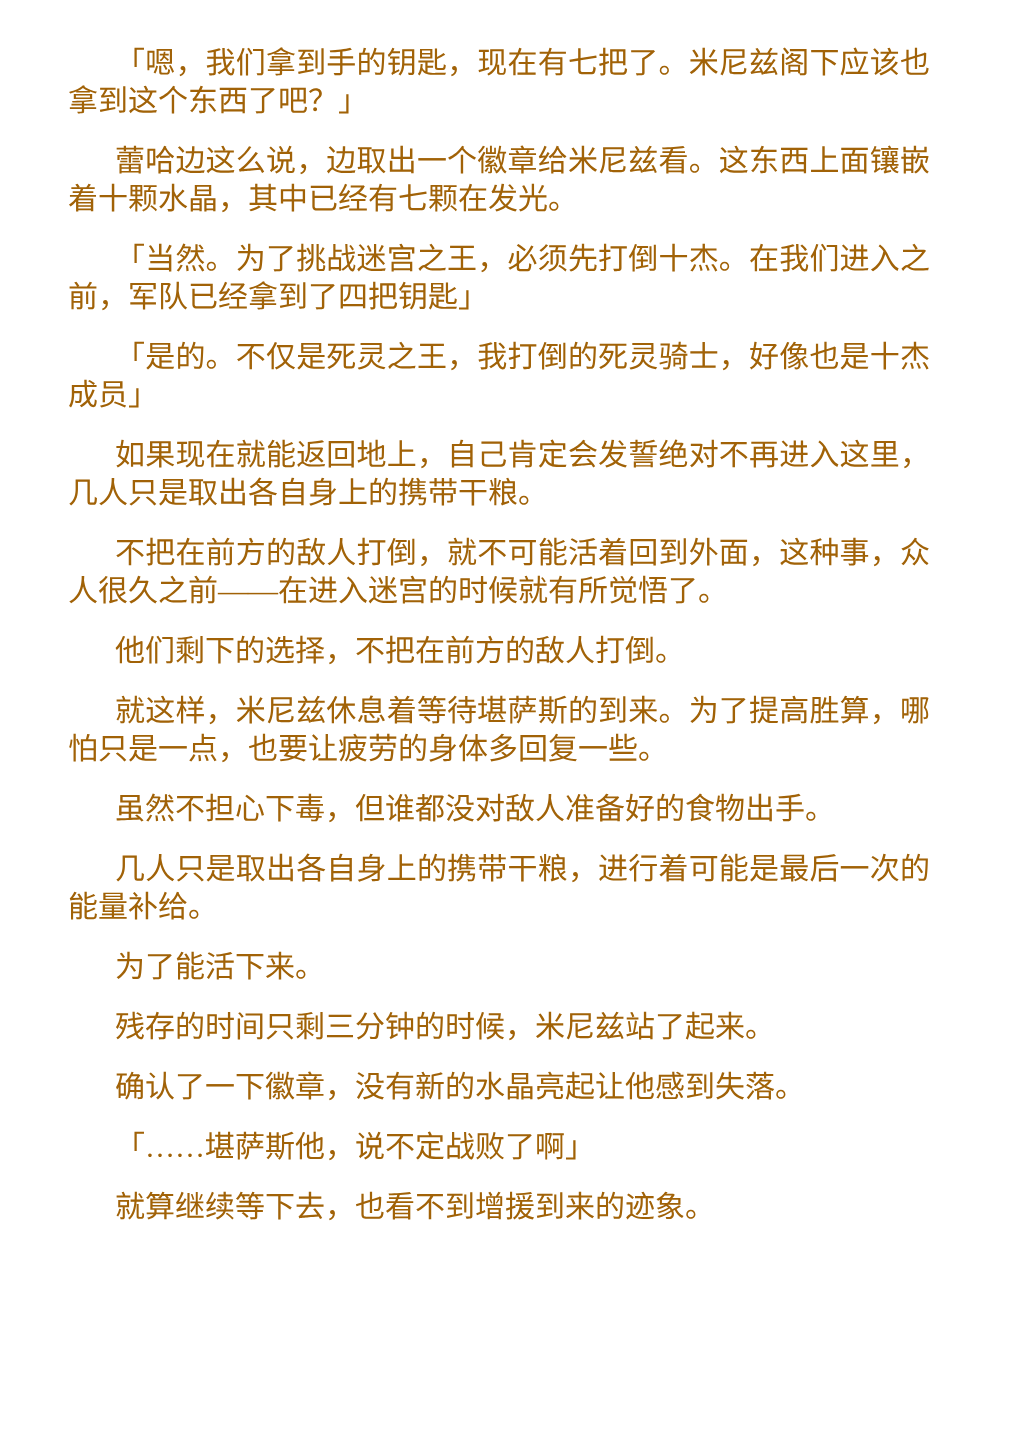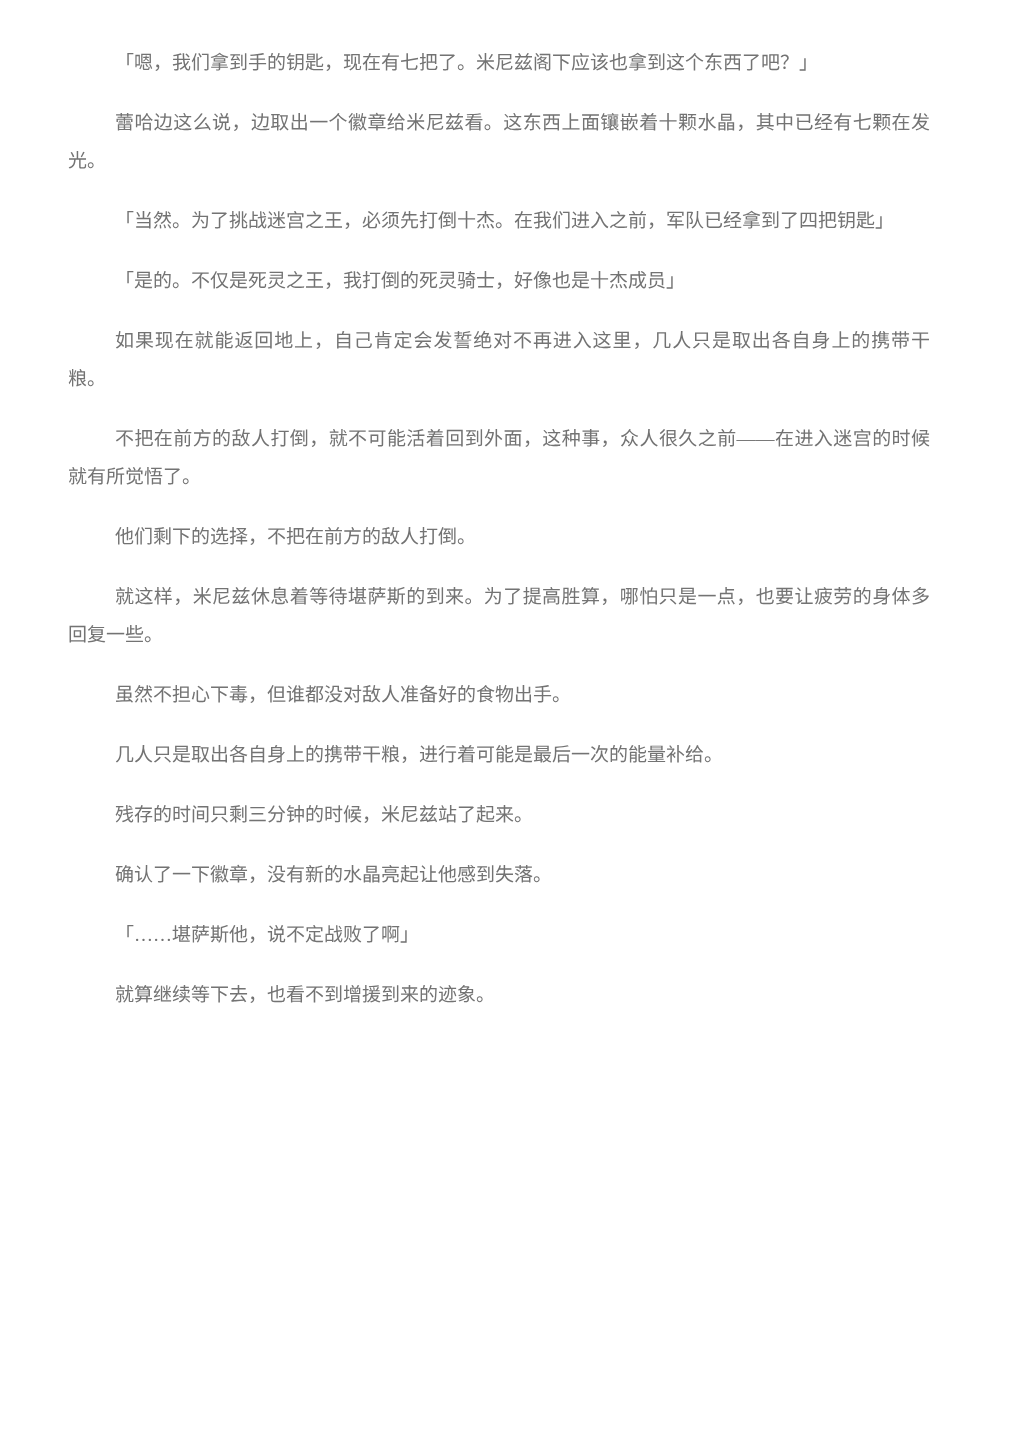--- a/index.html
+++ b/index.html
@@ -26,23 +26,23 @@
   #text-column {
     position: absolute;
     left: 68px;
     top: 44px;
     width: 862px;
   }
 
   p.para {
     margin: 0 0 22px 0;
     padding: 0;
-    font-size: 19px;
+    font-size: 30px;
     line-height: 38px;
-    color: #737373;
+    color: #a16207;
     text-align: justify;
     text-justify: inter-character;
     text-indent: 47px;
     letter-spacing: 0px;
     word-break: break-all;
     font-family: "Liberation Serif", "DejaVu Serif", serif;
   }
 
   p.para:last-child {
     margin-bottom: 0;
@@ -57,19 +57,20 @@
     <p class="para">「嗯，我们拿到手的钥匙，现在有七把了。米尼兹阁下应该也拿到这个东西了吧？」</p>
     <p class="para">蕾哈边这么说，边取出一个徽章给米尼兹看。这东西上面镶嵌着十颗水晶，其中已经有七颗在发光。</p>
     <p class="para">「当然。为了挑战迷宫之王，必须先打倒十杰。在我们进入之前，军队已经拿到了四把钥匙」</p>
     <p class="para">「是的。不仅是死灵之王，我打倒的死灵骑士，好像也是十杰成员」</p>
     <p class="para">如果现在就能返回地上，自己肯定会发誓绝对不再进入这里，几人只是取出各自身上的携带干粮。</p>
     <p class="para">不把在前方的敌人打倒，就不可能活着回到外面，这种事，众人很久之前——在进入迷宫的时候就有所觉悟了。</p>
     <p class="para">他们剩下的选择，不把在前方的敌人打倒。</p>
     <p class="para">就这样，米尼兹休息着等待堪萨斯的到来。为了提高胜算，哪怕只是一点，也要让疲劳的身体多回复一些。</p>
     <p class="para">虽然不担心下毒，但谁都没对敌人准备好的食物出手。</p>
     <p class="para">几人只是取出各自身上的携带干粮，进行着可能是最后一次的能量补给。</p>
+    <p class="para">为了能活下来。</p>
     <p class="para">残存的时间只剩三分钟的时候，米尼兹站了起来。</p>
     <p class="para">确认了一下徽章，没有新的水晶亮起让他感到失落。</p>
     <p class="para">「……堪萨斯他，说不定战败了啊」</p>
     <p class="para">就算继续等下去，也看不到增援到来的迹象。</p>
 
   </div>
 </div>
 
 </body></html>

